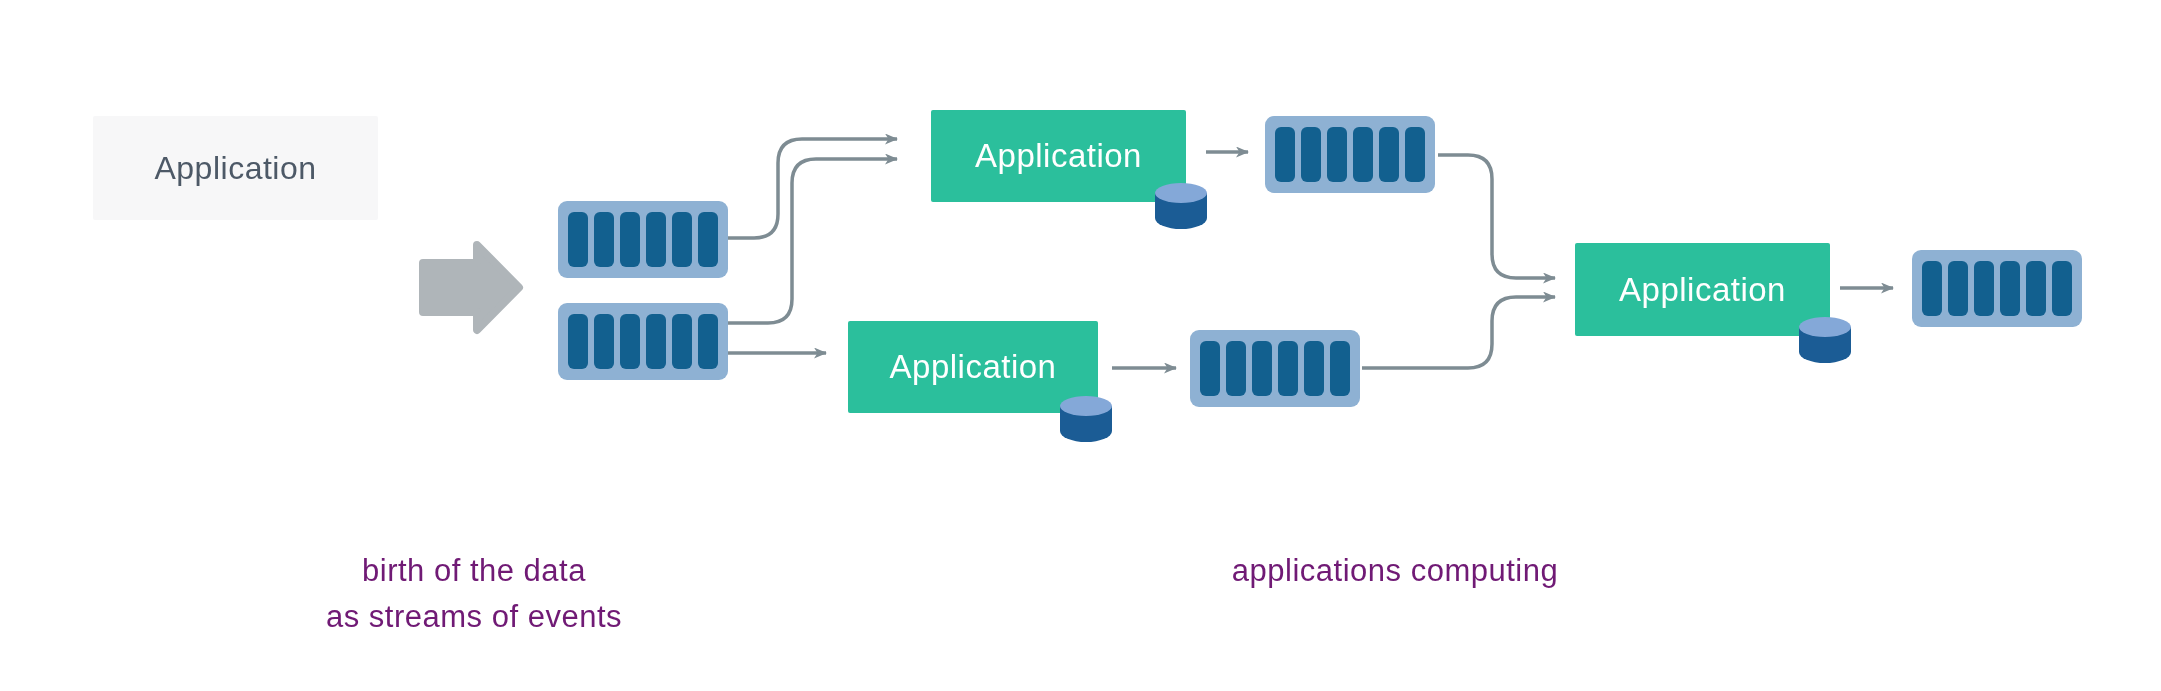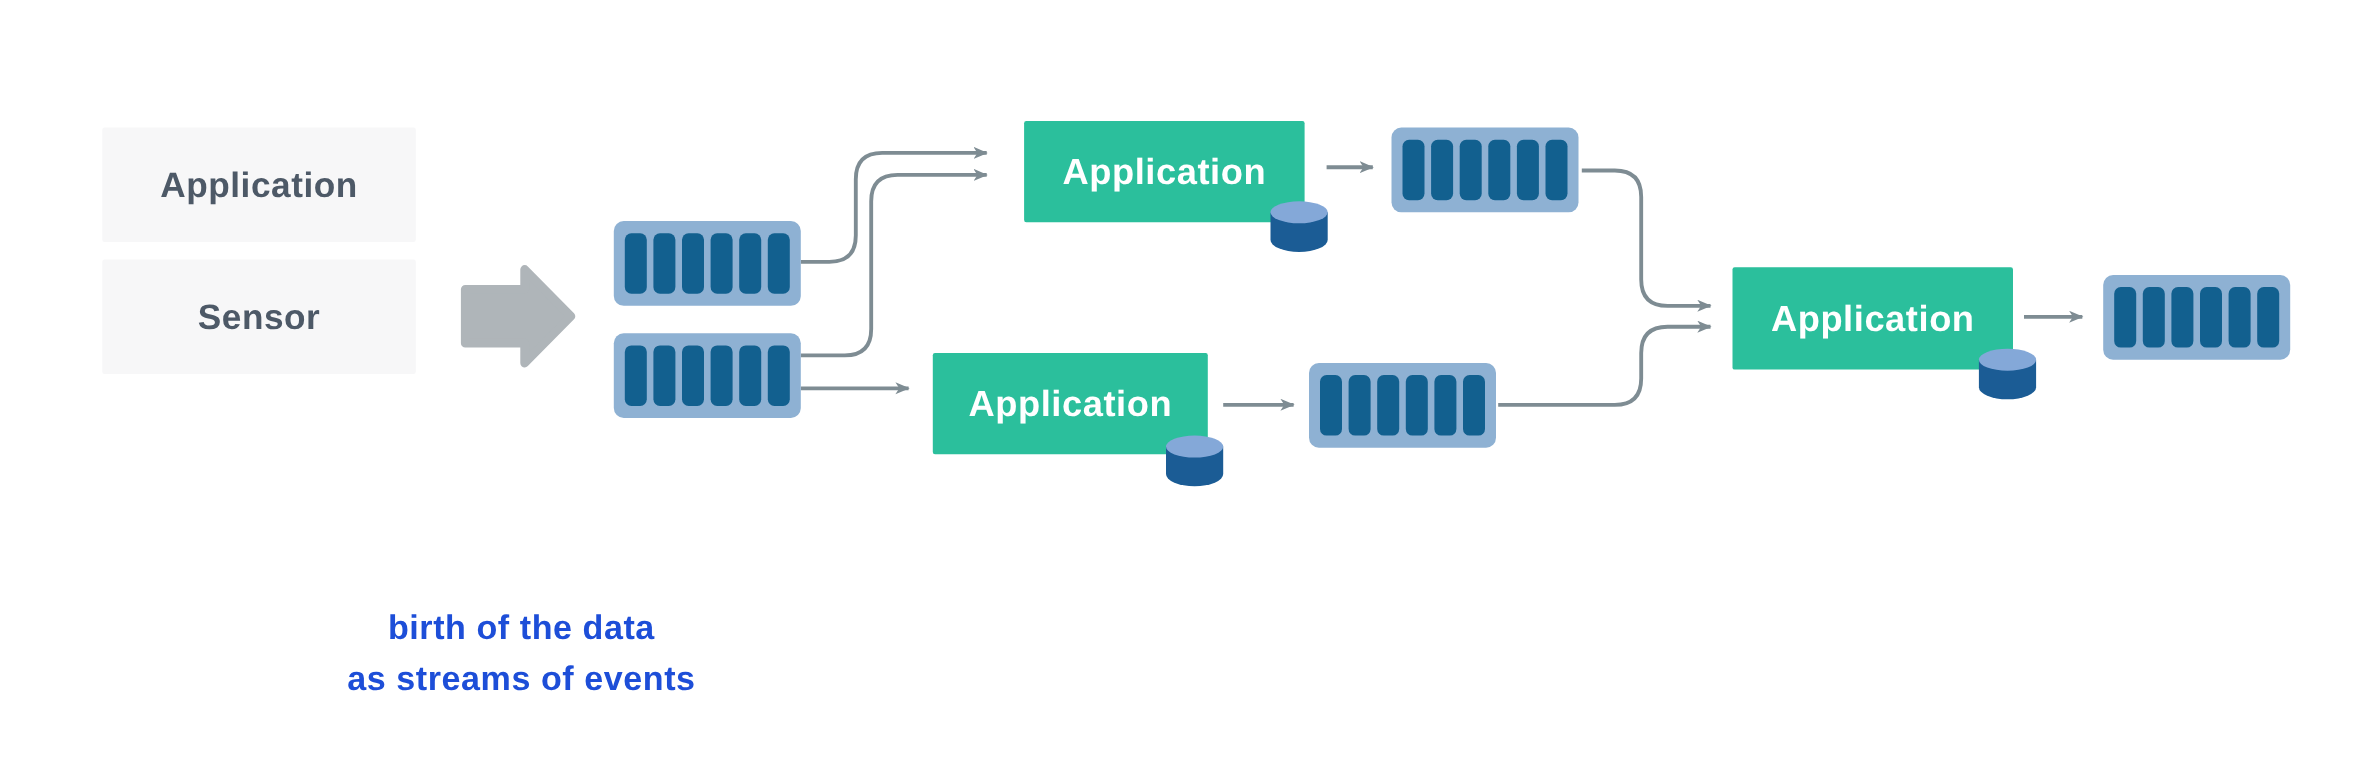--- a/index.html
+++ b/index.html
@@ -2,21 +2,20 @@
 <html><head>
 <meta charset="utf-8">
 <style>
   html,body{margin:0;padding:0;background:#ffffff;}
   .canvas{
     position:relative;
     width:2161px;height:691px;
     background:#ffffff;
     overflow:hidden;
     font-family:"Liberation Sans", sans-serif;
-    font-weight:bold;
   }
   svg.layer{position:absolute;left:0;top:0;}
 
   
   .src-label{
     position:absolute;
     width:285px;height:104px;
     background:#f7f7f8;
     border-radius:2px;
     display:flex;align-items:center;justify-content:center;
@@ -82,21 +81,21 @@
   }
   .cyl-1{left:1155px;top:193px;}
   .cyl-2{left:1060px;top:406px;}
   .cyl-3{left:1799px;top:327px;}
 
   
   .caption{
     position:absolute;
     top:548px;
     width:520px;
-    color:#1d4ed8;
+    color:#701a75;
     font-size:31px;
     line-height:46px;
     text-align:center;
     letter-spacing:0.5px;
   }
   .caption-1{left:214px;}
   .caption-2{left:1135px;}
 </style>
 </head>
 <body>
@@ -125,23 +124,20 @@
     <path d="M 1438 155 H 1468 Q 1492 155 1492 179 V 254 Q 1492 278 1516 278 H 1555" fill="none" stroke="#7e8c93" stroke-width="3.5" marker-end="url(#ah)"></path>
 
     <path d="M 1362 368 H 1468 Q 1492 368 1492 344 V 321 Q 1492 297 1516 297 H 1555" fill="none" stroke="#7e8c93" stroke-width="3.5" marker-end="url(#ah)"></path>
 
     <path d="M 1840 288 H 1893" fill="none" stroke="#7e8c93" stroke-width="3.5" marker-end="url(#ah)"></path>
   </svg>
 
   <div class="src-label src-1">
     <span>Application</span>
   </div>
-  <div class="src-label src-2">
-    <span>Sensor</span>
-  </div>
 
   <div class="stream stream-1">
     <div class="bar"></div>
       <div class="bar"></div>
       <div class="bar"></div>
       <div class="bar"></div>
       <div class="bar"></div>
       <div class="bar"></div>
   </div>
   <div class="stream stream-2">
@@ -189,15 +185,16 @@
 
   <div class="cyl cyl-1"></div>
   <div class="cyl cyl-2"></div>
   <div class="cyl cyl-3"></div>
 
   <div class="caption caption-1">
     <div>birth of the data</div>
     <div>as streams of events</div>
   </div>
   <div class="caption caption-2">
+    <div>applications computing</div>
   </div>
 
 </div>
 
 </body></html>

